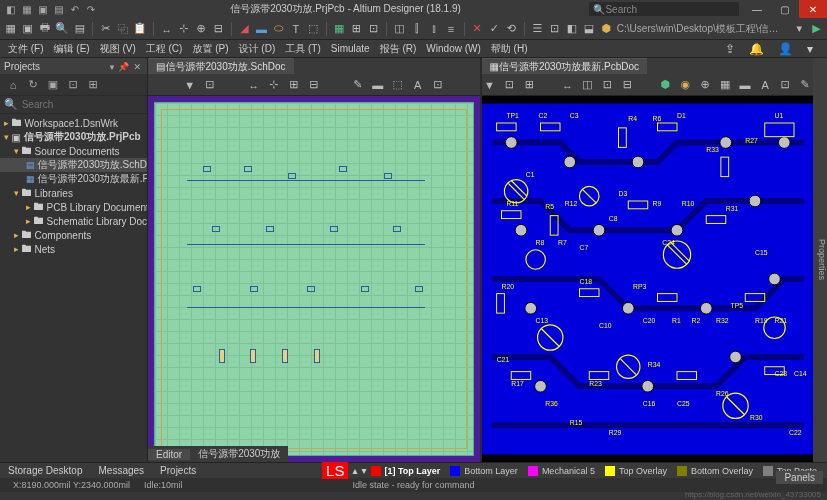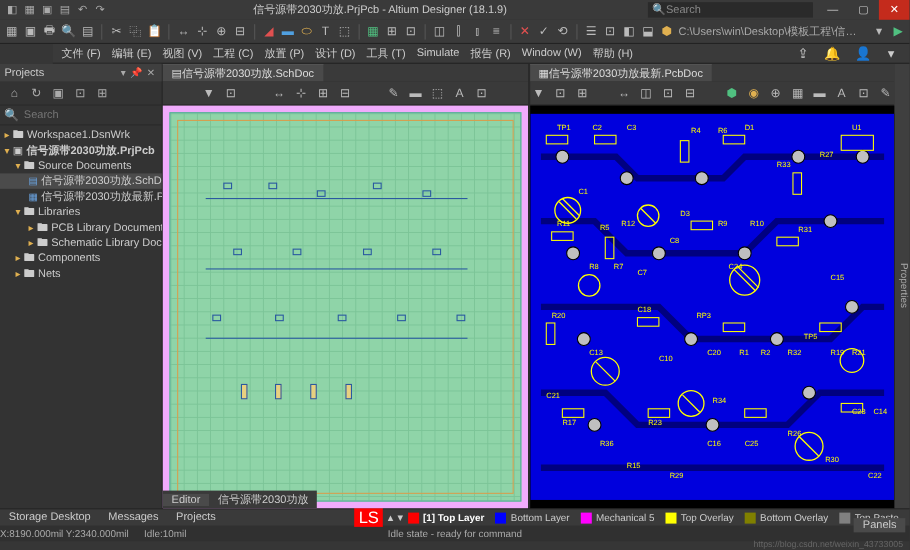--- a/index.html
+++ b/index.html
@@ -9,21 +9,21 @@
 .titlebar .sysicons span { width: 14px; height: 14px; display:inline-flex; align-items:center; justify-content:center; font-size:10px; color:#aaa; }
 .titlebar .title { flex: 1; text-align: center; font-size: 10px; color: #ccc; }
 .titlebar .search { width: 150px; height: 14px; background: #2a2a2a; margin-right: 4px; display:flex; align-items:center; padding:0 4px; font-size:10px; color:#888;}
 .titlebar .winbtns { display: flex; }
 .titlebar .winbtns span { width: 28px; height: 18px; display:inline-flex; align-items:center; justify-content:center; font-size:10px; }
 .titlebar .winbtns .close { background: #c42b1c; color:#fff; }
 .toolbar1 { height: 22px; background: #3a3a3a; border-bottom: 1px solid #222; display:flex; align-items:center; padding:0 4px; gap:4px; }
 .toolbar1 .tbtn { width:16px; height:16px; display:inline-flex; align-items:center; justify-content:center; font-size:11px; color:#bbb; }
 .toolbar1 .sep { width:1px; height:14px; background:#555; margin:0 2px; }
 .toolbar1 .path { margin-left:auto; font-size:10px; color:#aaa; padding-right:6px; max-width:180px; overflow:hidden; white-space:nowrap; text-overflow:ellipsis;}
-.menubar { height: 18px; background: #3a3a3a; display:flex; align-items:center; padding:0 4px; gap:2px; border-bottom:1px solid #222;margin-left:48px;}
+.menubar { height: 18px; background: #3a3a3a; display:flex; align-items:center; padding:0 4px; gap:2px; border-bottom:1px solid #222;}
 .menubar span { font-size:10px; color:#ccc; padding:0 4px; }
 .menubar .right { margin-left:auto; display:flex; gap:6px; padding-right:6px;}
 .menubar .right span { font-size:12px; }
 .main { display:flex; height: 404px; }
 .sidebar { width: 148px; background:#333; border-right:1px solid #222; display:flex; flex-direction:column; }
 .sidebar .header { height:16px; background:#3f3f3f; display:flex; align-items:center; padding:0 4px; font-size:10px; justify-content:space-between;}
 .sidebar .header .hbtns span { font-size:9px; color:#aaa; padding:0 2px;}
 .sidebar .sidetb { height:22px; display:flex; align-items:center; gap:6px; padding:0 6px; border-bottom:1px solid #2a2a2a;}
 .sidebar .sidetb span { width:14px; height:14px; display:inline-flex; align-items:center; justify-content:center; color:#aaa; font-size:11px;}
 .sidebar .searchrow { height:18px; display:flex; align-items:center; padding:0 4px; gap:4px; border-bottom:1px solid #2a2a2a;}
@@ -35,37 +35,37 @@
 .tree .fold { color:#e0b050; font-size:9px; }
 .tree .doc { color:#6aa3e0; font-size:9px; }
 .tree .sel { background:#4b4b4b; }
 .editors { flex:1; display:flex; gap:2px; background:#2a2a2a; }
 .editor { flex:1; display:flex; flex-direction:column; background:#2e2e2e; min-width:0;}
 .editor .tab { height:16px; background:#3a3a3a; display:flex; align-items:center; }
 .editor .tab .tabbtn { background:#4a4a4a; height:16px; padding:0 8px; display:flex; align-items:center; font-size:10px; color:#ddd; border-top:1px solid #555;}
 .editor .tb { height:22px; background:#3a3a3a; display:flex; align-items:center; justify-content:center; gap:4px; border-bottom:1px solid #222;}
 .editor .tb span { width:16px; height:16px; display:inline-flex; align-items:center; justify-content:center; color:#bbb; font-size:11px;}
 .editor .canvas { flex:1; position:relative; overflow:hidden; }
-.sch { background:#f0abfc; padding:6px; }
+.sch { background:#4c1d95; padding:6px; }
 .sch .sheet { width:100%; height:100%; background:#8fd4a8; border:1px solid #5a9; position:relative; background-image:linear-gradient(#7bc497 1px,transparent 1px),linear-gradient(90deg,#7bc497 1px,transparent 1px); background-size:12px 12px;}
 .sch .sheet::before { content:""; position:absolute; inset:6px; border:1px solid #d4a050;}
 .sch .comp { position:absolute; width:8px; height:6px; border:1px solid #2a5aa0;}
 .sch .wire { position:absolute; background:#2a5aa0; height:1px;}
 .pcb { background:#000; }
 .pcb svg { width:100%; height:100%; }
 .bottabs { position:absolute; bottom:0; left:0; height:16px; background:#3a3a3a; display:flex; align-items:center; font-size:10px;}
 .bottabs span { padding:0 8px; color:#ccc; }
 .bottabs .act { background:#4a4a4a; }
 .verttab { width:14px; background:#3f3f3f; writing-mode:vertical-rl; text-align:center; font-size:9px; color:#aaa; padding:4px 0;}
 .statusbar { height:16px; background:#3a3a3a; border-top:1px solid #222; display:flex; align-items:center; font-size:10px; color:#ccc;}
 .statusbar .sbtn { padding:0 8px; height:16px; display:flex; align-items:center;}
 .statusbar .layers { margin-left:auto; display:flex; align-items:center; gap:4px; padding-right:4px;}
 .statusbar .lswatch { width:10px; height:10px; display:inline-block;}
 .statusbar .lname { font-size:9px; padding-right:6px;}
-.coordbar { height:14px; background:#303030; display:flex; align-items:center; font-size:9px; color:#aaa; padding:0 0; justify-content:space-between;text-align:right;}
+.coordbar { height:14px; background:#303030; display:flex; align-items:center; font-size:9px; color:#aaa; padding:0 13px; justify-content:space-between;text-align:right;}
 .watermark { position:absolute; right:6px; bottom:1px; font-size:8px; color:#666;}
 .panelsbtn { position:absolute; right:4px; bottom:16px; background:#4a4a4a; padding:1px 8px; font-size:10px;}
 </style>
 </head>
 <body>
 
 <div class="titlebar">
   <div class="sysicons">
     <span>◧</span>
     <span>▦</span>

